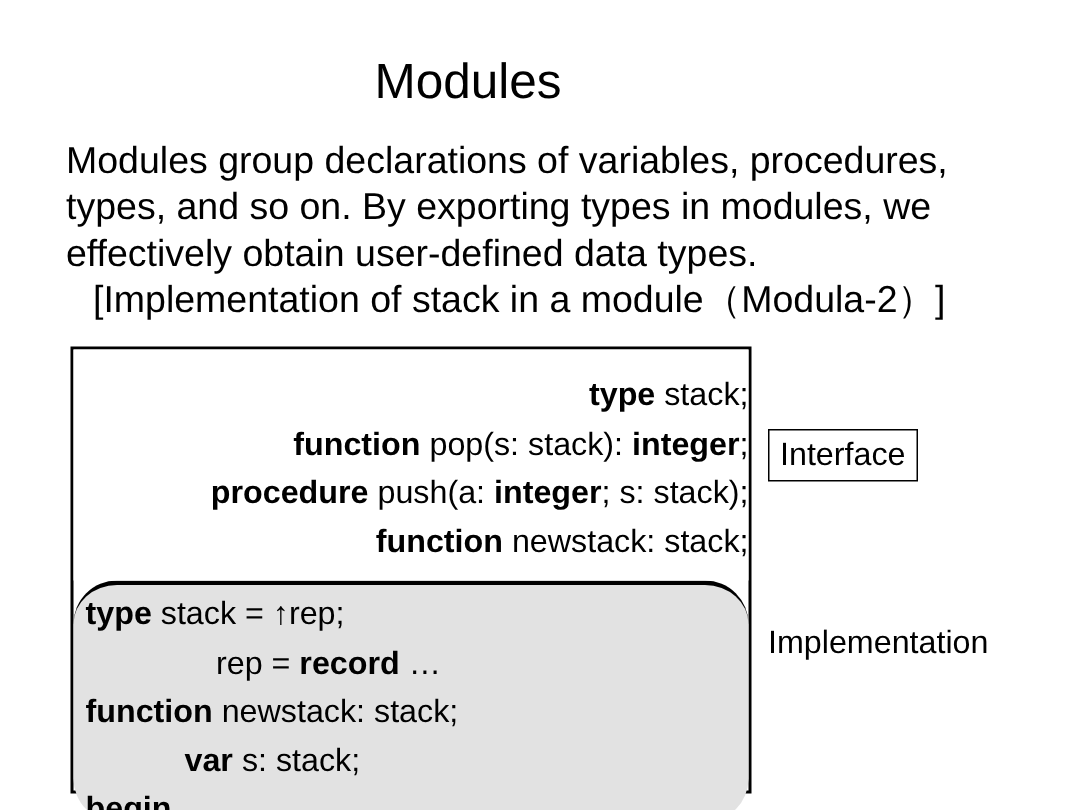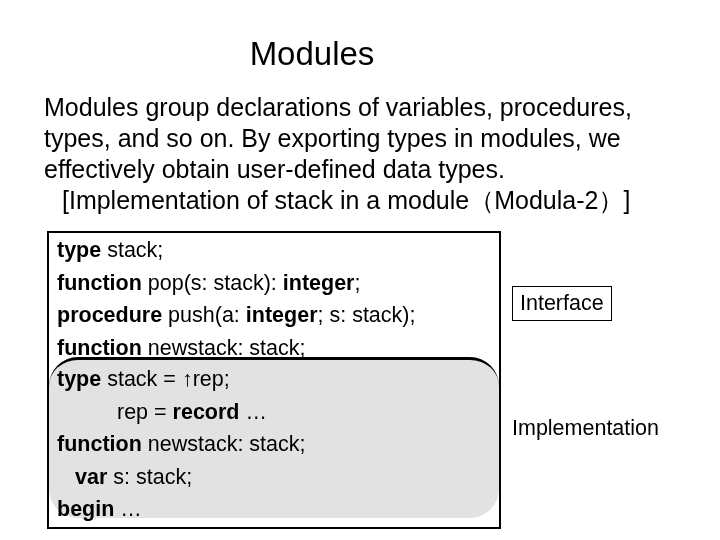--- a/index.html
+++ b/index.html
@@ -64,45 +64,48 @@
     box-sizing: border-box;
     border: 2px solid #000000;
     background: #ffffff;
   }
   .code-section {
     box-sizing: border-box;
     position: relative;
   }
   .code-section.interface {
     background: #ffffff;
-    height: 124px;
-    padding-top: 1px;
+    height: 154px;
+    padding-top: 14px;
+    text-align: right;
   }
   .code-section.implementation {
     background: #e2e2e2;
     height: 161px;
     border-top: 3px solid #000000;
     padding-top: 3px;
     border-radius: 29px;
   }
   .code-line {
     font-size: 21.5px;
     line-height: 32.6px;
     white-space: pre;
     padding-left: 8px;
     font-weight: 400;
   }
   .code-line b {
     font-weight: 700;
   }
   .code-line.ind-big {
     padding-left: 68px;
+    margin-left: 27px;
   }
   .code-line.ind-small {
     padding-left: 26px;
+    margin-left: 48px;
   }
 
   
   .label-interface {
     position: absolute;
     left: 512px;
     top: 286px;
     box-sizing: border-box;
     border: 1px solid #000000;
     background: #ffffff;

